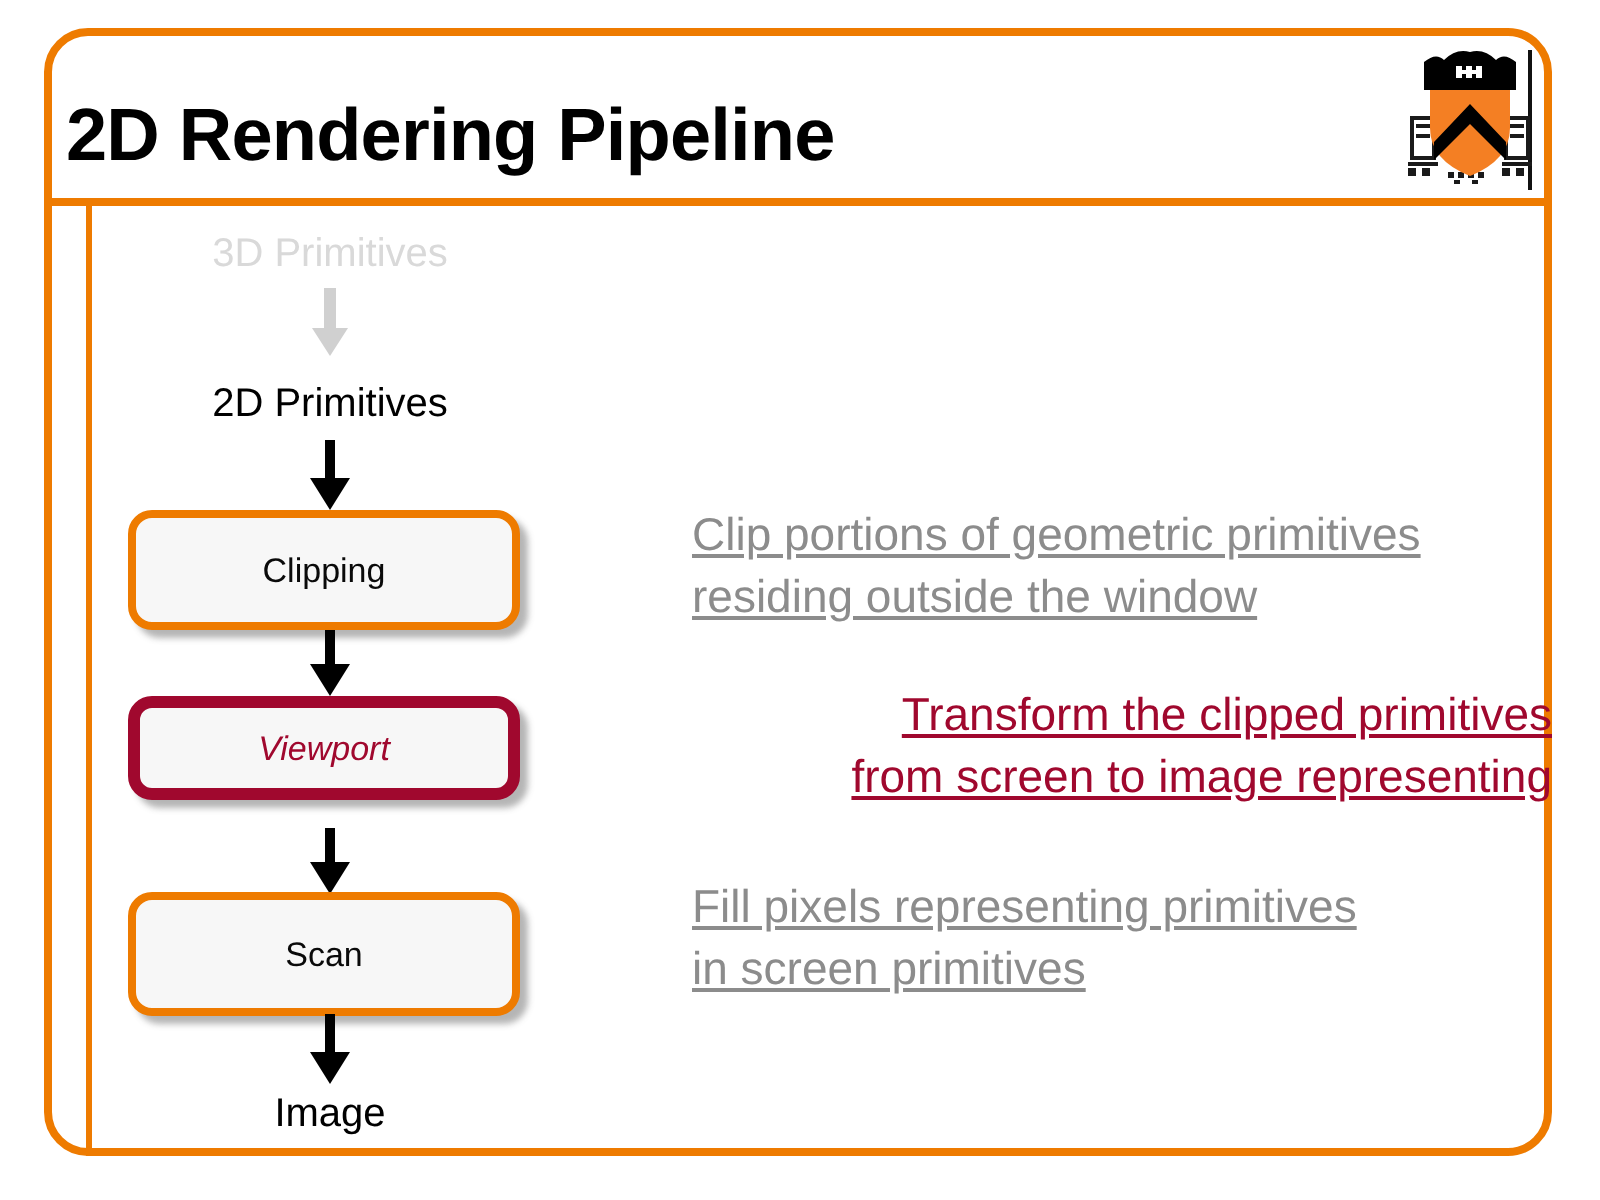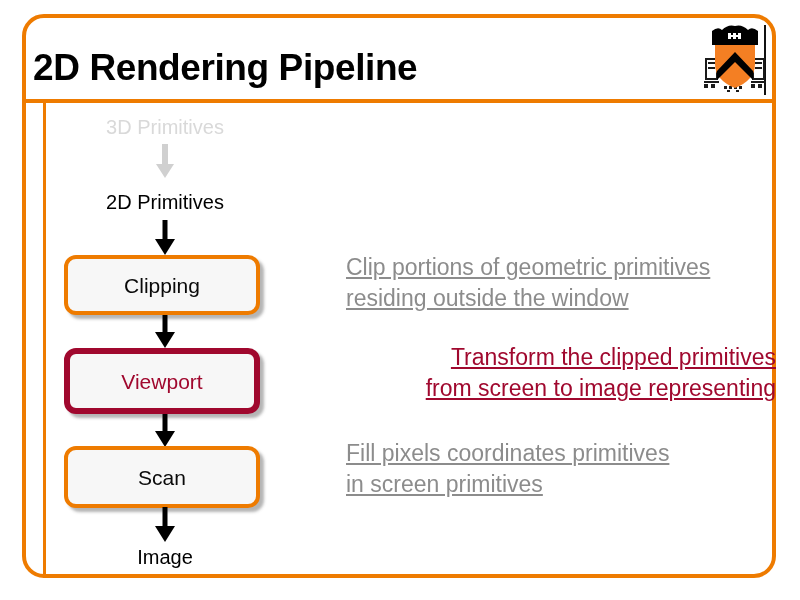--- a/index.html
+++ b/index.html
@@ -45,21 +45,21 @@
     font-size:20px;line-height:30px;color:#000000;white-space:nowrap;
   }
   .node-label.dim{color:#d9d9d9;}
 
   .arrow{position:absolute;width:220px;height:36px;}
 
   .box{
     position:absolute;left:9px;width:196px;box-sizing:border-box;
     background:#f7f7f7;border-radius:12px;
     display:flex;align-items:center;justify-content:center;
-    text-align:center;font-size:21px;line-height:27px;color:#0a0a0a;
+    text-align:center;font-size:17px;line-height:27px;color:#0a0a0a;
   }
   .box.plain{border:4px solid #ee7b00;box-shadow:4px 4px 3px rgba(90,90,90,.45);}
   .box.hot{border:6px solid #a0082e;color:#a0082e;box-shadow:4px 4px 3px rgba(90,90,90,.45);}
 
   
   .desc{
     position:absolute;left:346px;width:430px;
     font-size:23px;line-height:31px;color:#8c8c8c;text-decoration:underline;
   }
   .desc.hot{color:#a0082e;}
@@ -152,21 +152,21 @@
       <span>Clipping</span>
     </div>
 
     <div class="arrow" style="top:207px;height:34px;">
       <svg width="220" height="34" viewBox="0 0 220 34" xmlns="http://www.w3.org/2000/svg">
         <line x1="110" y1="0" x2="110" y2="22" stroke="#000000" stroke-width="5"></line>
         <polygon points="110,33 100,17 120,17" fill="#000000"></polygon>
       </svg>
     </div>
 
-    <div class="box hot" style="top:240px;height:66px;flex-direction:row;">
+    <div class="box hot" style="top:240px;height:52px;flex-direction:row;font-style:italic;">
       <span>Viewport</span>
     </div>
 
     <div class="arrow" style="top:306px;height:34px;">
       <svg width="220" height="34" viewBox="0 0 220 34" xmlns="http://www.w3.org/2000/svg">
         <line x1="110" y1="0" x2="110" y2="22" stroke="#000000" stroke-width="5"></line>
         <polygon points="110,33 100,17 120,17" fill="#000000"></polygon>
       </svg>
     </div>
 
@@ -188,17 +188,17 @@
     <div>Clip portions of geometric primitives</div>
     <div>residing outside the window</div>
   </div>
 
   <div class="desc hot" style="top:342px;text-align:right;">
     <div>Transform the clipped primitives</div>
     <div>from screen to image representing</div>
   </div>
 
   <div class="desc" style="top:438px;">
-    <div>Fill pixels coordinates primitives</div>
+    <div>Fill pixels representing primitives</div>
     <div>in screen primitives</div>
   </div>
 
 </div>
 
 </body></html>

